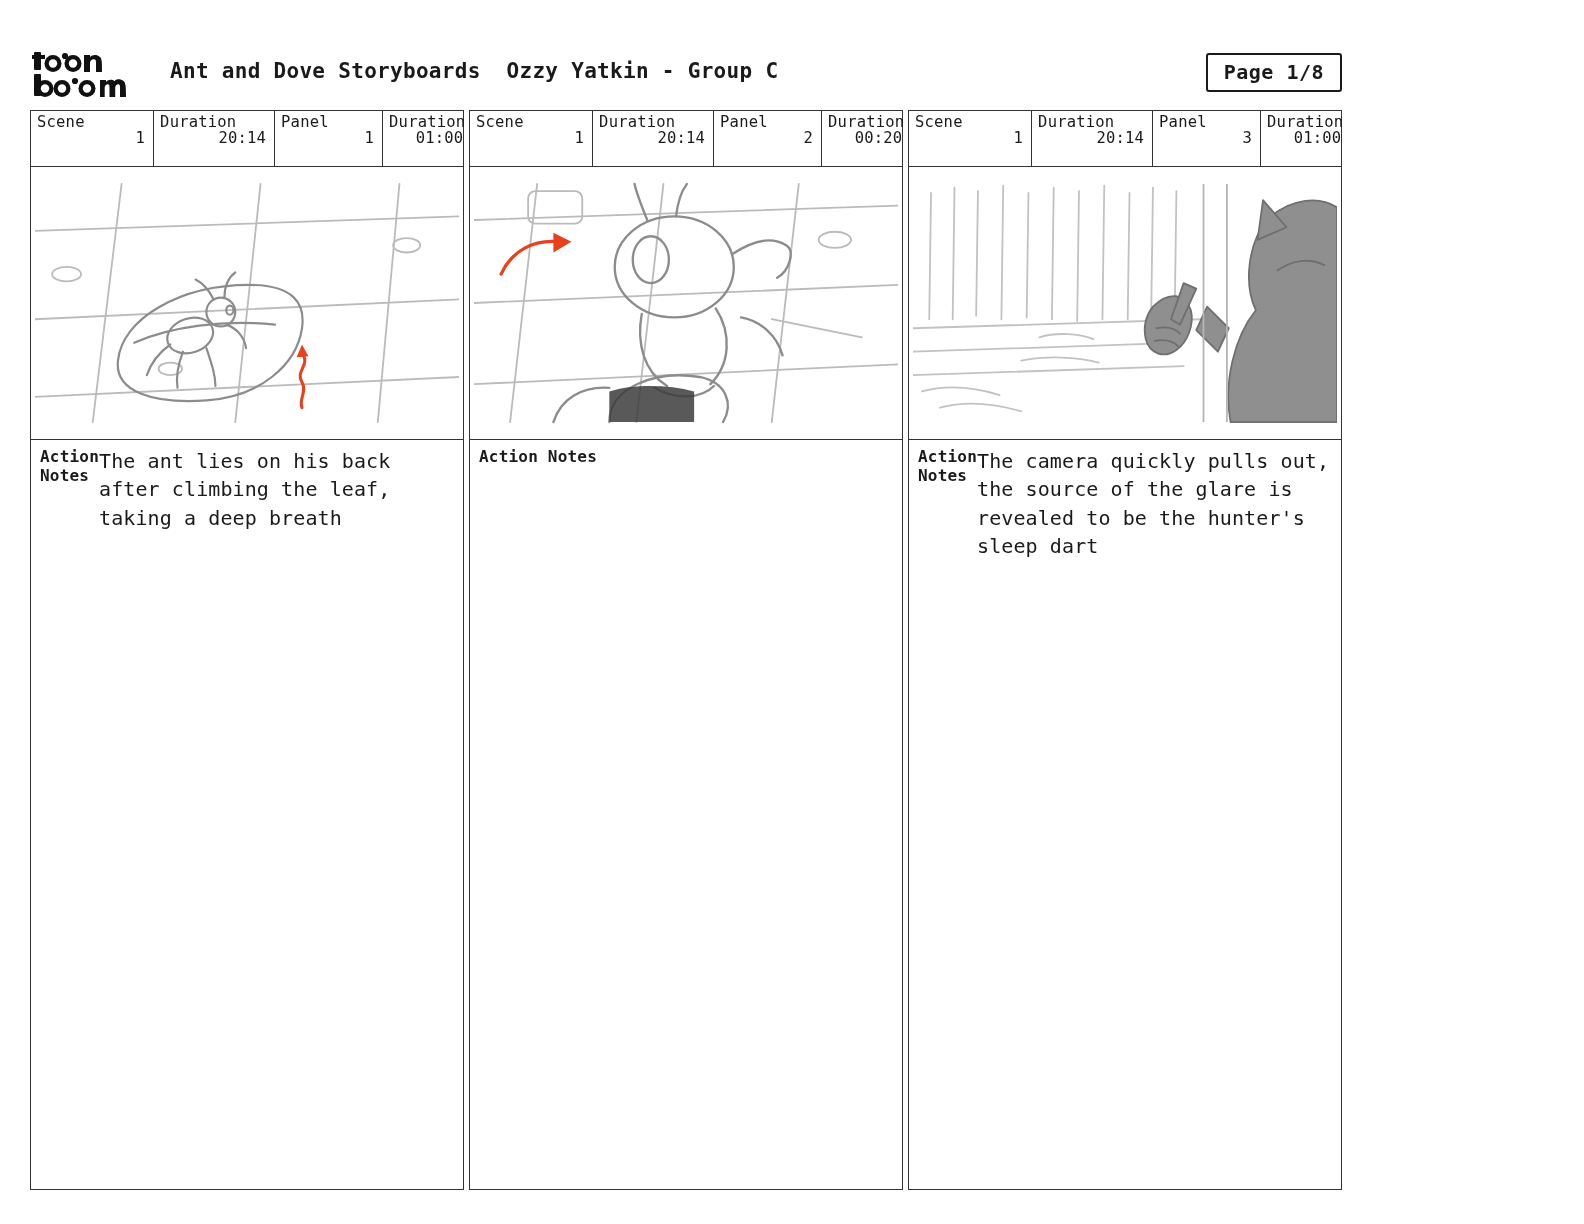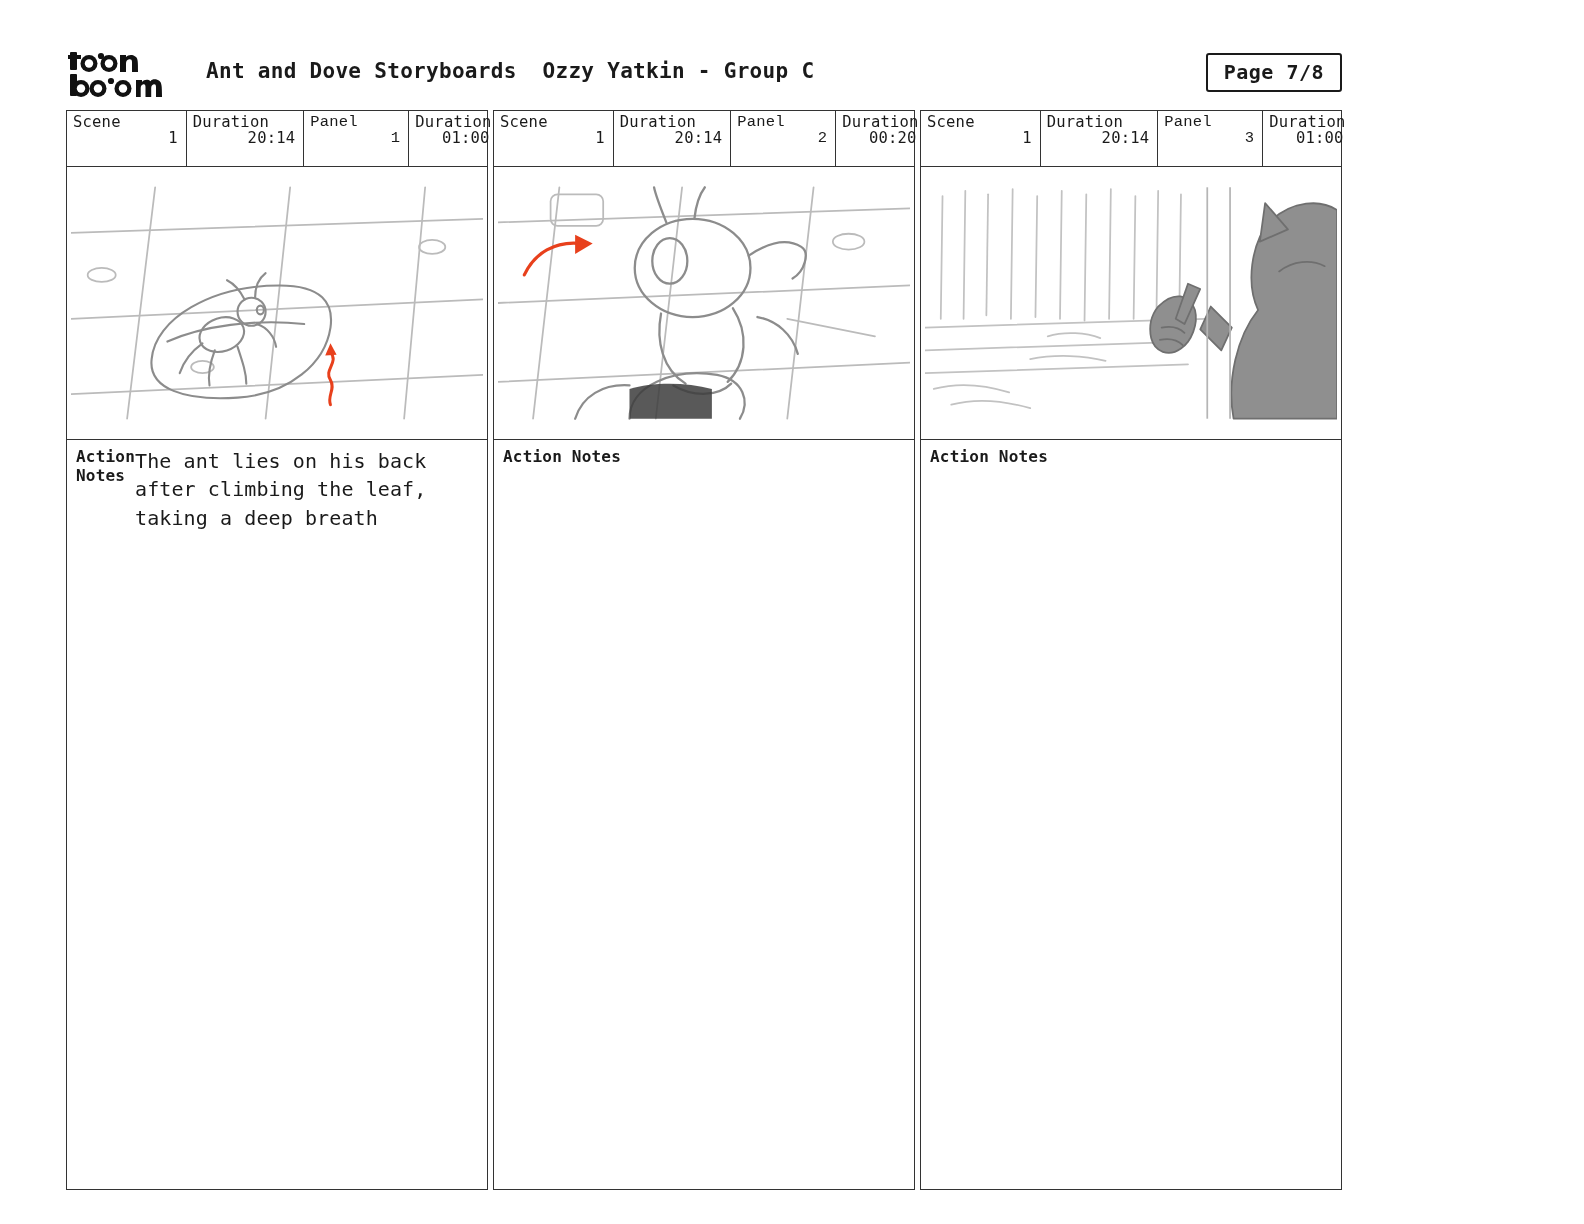--- a/index.html
+++ b/index.html
@@ -12,21 +12,21 @@
     height: 1224px;
     font-family: "DejaVu Sans Mono", "Liberation Mono", monospace;
     color: #1a1a1a;
     overflow: hidden;
   }
   .page {
     position: relative;
     width: 1392px;
     height: 1224px;
     box-sizing: border-box;
-    padding: 44px 50px 30px 66px;
+    padding: 44px 50px 30px 30px;
   }
   
   .header {
     display: flex;
     align-items: center;
     height: 56px;
     margin-bottom: 10px;
   }
   .logo {
     width: 122px;
@@ -76,21 +76,21 @@
   }
   .info-cell {
     border-right: 1px solid #333;
     position: relative;
     box-sizing: border-box;
     padding: 3px 6px 0 6px;
   }
   .info-cell:last-child { border-right: none; }
   .cell-scene { flex: 0 0 28.5%; }
   .cell-dur1  { flex: 0 0 28%; }
-  .cell-panel { flex: 0 0 25%; font-family: Liberation Mono, monospace; }
+  .cell-panel { flex: 0 0 25%; }
   .cell-dur2  { flex: 1 1 auto; }
   .info-label {
     font-size: 15.5px;
     line-height: 1.05;
     letter-spacing: 0.2px;
   }
   .info-value {
     font-size: 15.5px;
     text-align: right;
     line-height: 1.05;
@@ -162,21 +162,21 @@
           <circle cx="30" cy="42.5" r="8.5"></circle>
           <circle cx="30" cy="42.5" r="4.2" fill="#ffffff"></circle>
           <circle cx="43" cy="35" r="3.1"></circle>
           <circle cx="55" cy="42.5" r="8.5"></circle>
           <circle cx="55" cy="42.5" r="4.2" fill="#ffffff"></circle>
           <path d="M68 51 L68 34 L74 34 L74 36 C76 33.5 80 33 82.5 35.2 C84 32.9 88.5 32.6 91.5 35 C93.5 36.7 94 39 94 51 L88 51 L88 41 C88 38.5 86.8 38 85.3 38.6 C84 39.1 83.2 40.3 83.2 42.2 L83.2 51 L77.5 51 L77.5 41 C77.5 38.5 76.3 38 74.8 38.6 C73.5 39.1 72.7 40.3 72.7 42.2 L72.7 51 Z"></path>
         </g>
       </svg>
     </div>
     <div class="title">Ant and Dove Storyboards  Ozzy Yatkin - Group C</div>
-    <div class="page-num-box">Page 7/8</div>
+    <div class="page-num-box">Page 1/8</div>
   </div>
 
   <div class="columns">
 
     <div class="panel-col">
       <div class="info-table">
         <div class="info-cell cell-scene">
           <div class="info-label">Scene</div>
           <div class="info-value">1</div>
         </div>
@@ -371,17 +371,18 @@
             <g stroke="#b5b5b5" stroke-width="2" fill="none">
               <path d="M322 0 L322 264"></path>
               <path d="M348 0 L348 264"></path>
             </g>
           </svg>
         </div>
       </div>
 
       <div class="notes">
         <div class="notes-title">Action Notes</div>
+        <div class="notes-body">The camera quickly pulls out, the source of the glare is revealed to be the hunter's sleep dart</div>
       </div>
     </div>
 
   </div>
 </div>
 
 </body></html>

